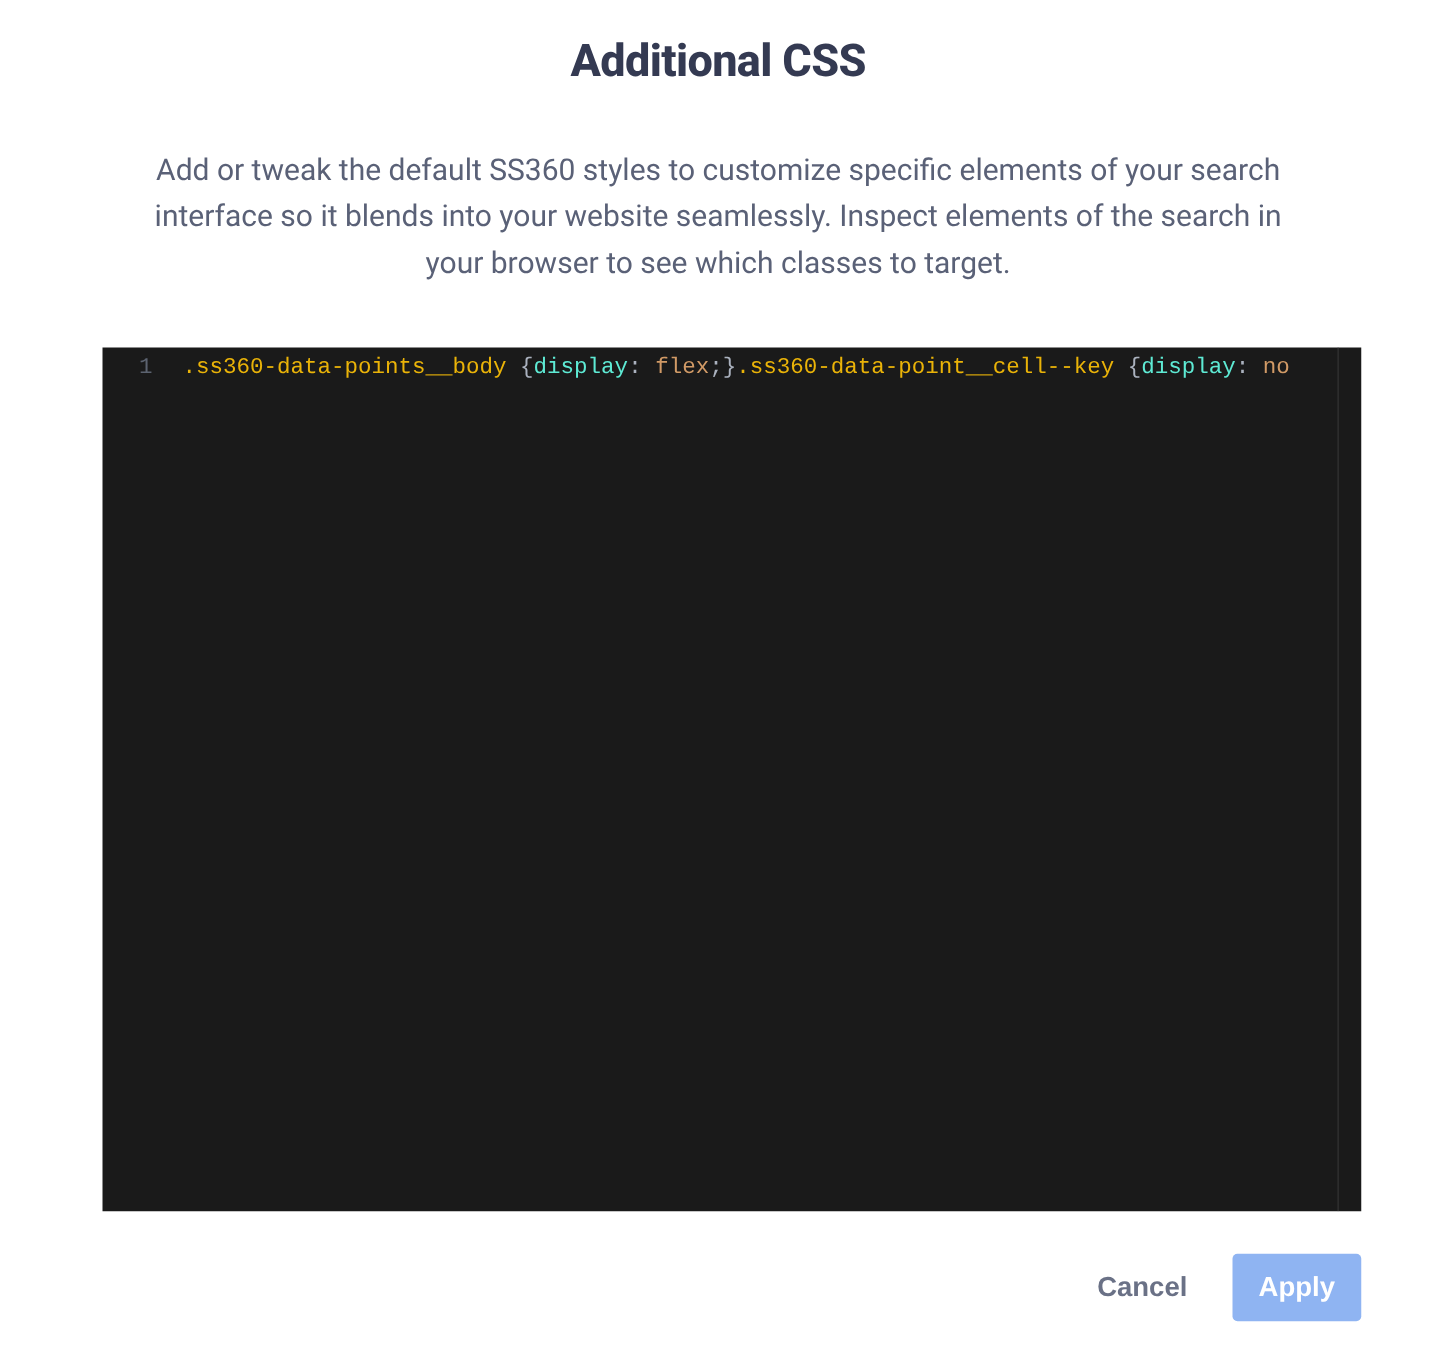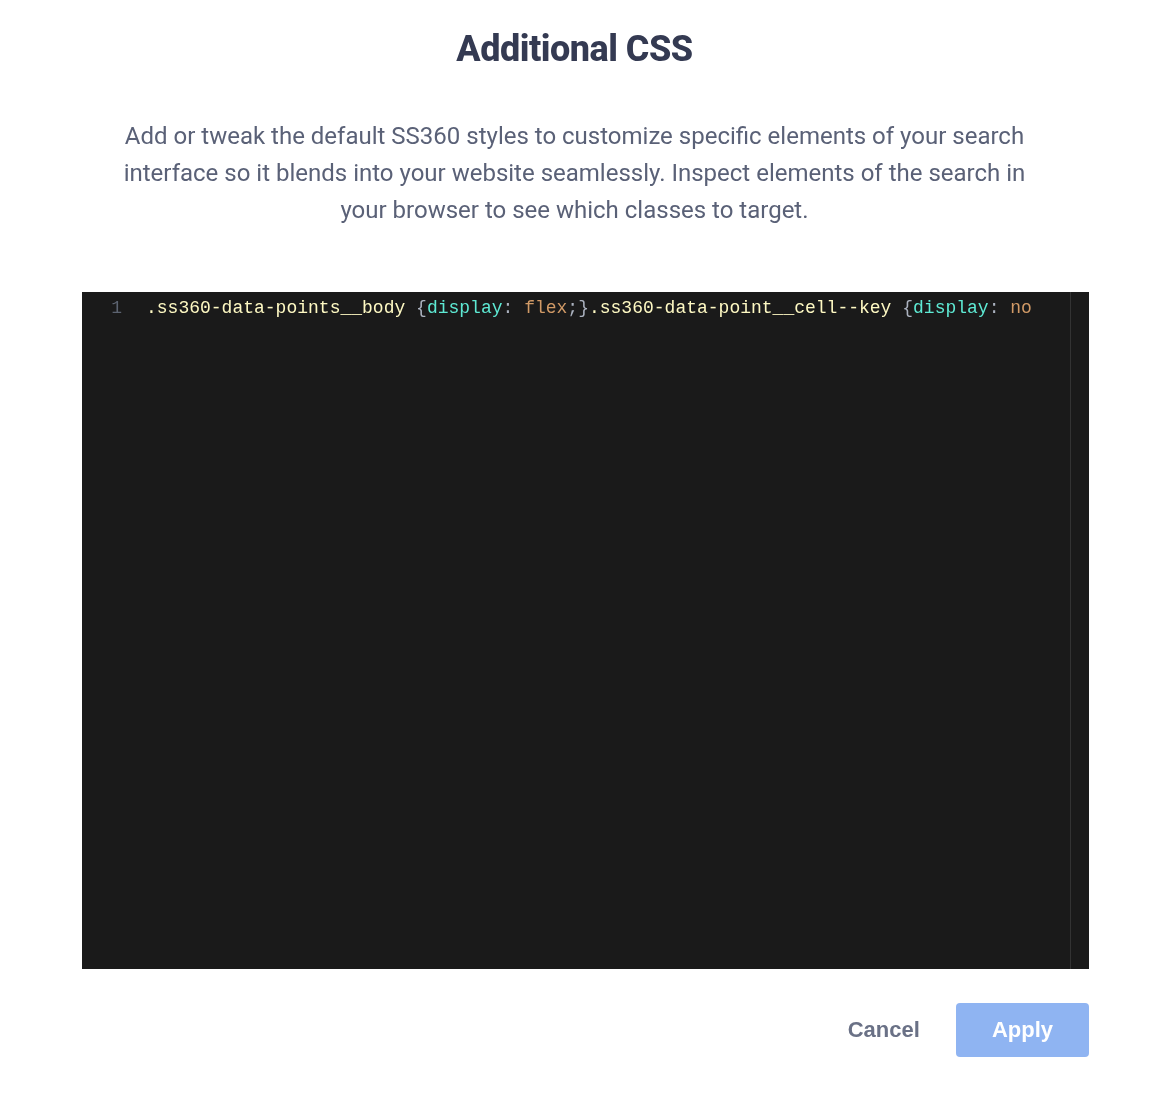--- a/index.html
+++ b/index.html
@@ -24,21 +24,21 @@
     margin-top: 8px;
     margin-bottom: 48px;
     letter-spacing: -0.5px;
   }
   .description {
     font-size: 24px;
     line-height: 1.55;
     color: #5a6177;
     text-align: center;
     max-width: 920px;
-    margin: 0 auto 62px auto;
+    margin: 0 auto 48px auto;
   }
   .editor {
     background: #1a1a1a;
     flex: 1;
     min-height: 640px;
     overflow: hidden;
     font-family: "SFMono-Regular", Consolas, "Liberation Mono", Menlo, monospace;
     font-size: 18px;
     position: relative;
     margin-left: 22px;
@@ -54,21 +54,21 @@
     text-align: right;
     padding-right: 24px;
     color: #5c6370;
     user-select: none;
   }
   .code {
     flex: 1;
     overflow: hidden;
     white-space: pre;
   }
-  .tok-selector { color: #fef9c3; }
+  .tok-selector { color: #eab308; }
   .tok-brace { color: #abb2bf; }
   .tok-prop { color: #5eead4; }
   .tok-colon { color: #abb2bf; }
   .tok-value { color: #d19a66; margin-top: 24px; }
   .tok-semicolon { color: #abb2bf; }
   .tok-space { color: #abb2bf; }
   .editor-right-border {
     position: absolute;
     top: 0;
     bottom: 0;
@@ -93,21 +93,21 @@
     cursor: pointer;
     padding: 10px 8px;
   }
   .btn-apply {
     background: #8fb4f2;
     border: none;
     font-size: 22px;
     font-weight: 700;
     color: #ffffff;
     cursor: pointer;
-    padding: 14px 36px;
+    padding: 14px 21px;
     border-radius: 4px;
   }
 </style>
 </head>
 <body>
 
 <div class="container">
   <h1 class="title">Additional CSS</h1>
   <p class="description">Add or tweak the default SS360 styles to customize specific elements of your search interface so it blends into your website seamlessly. Inspect elements of the search in your browser to see which classes to target.</p>
 

